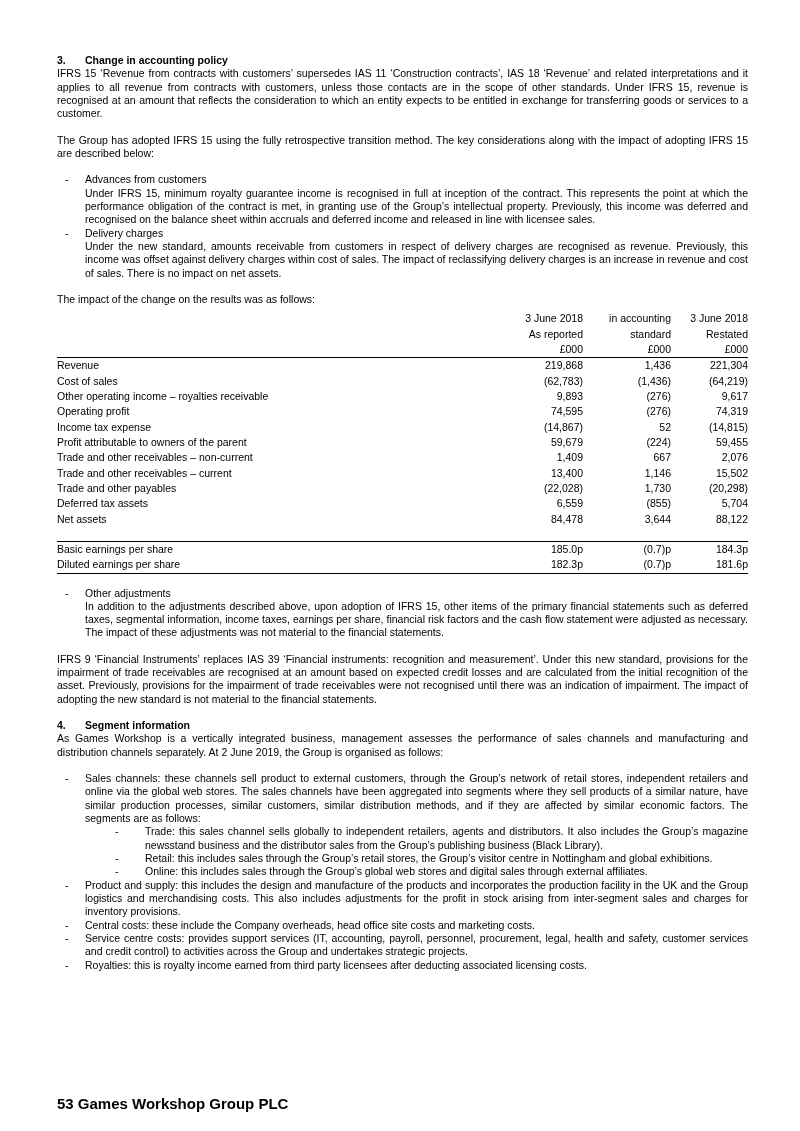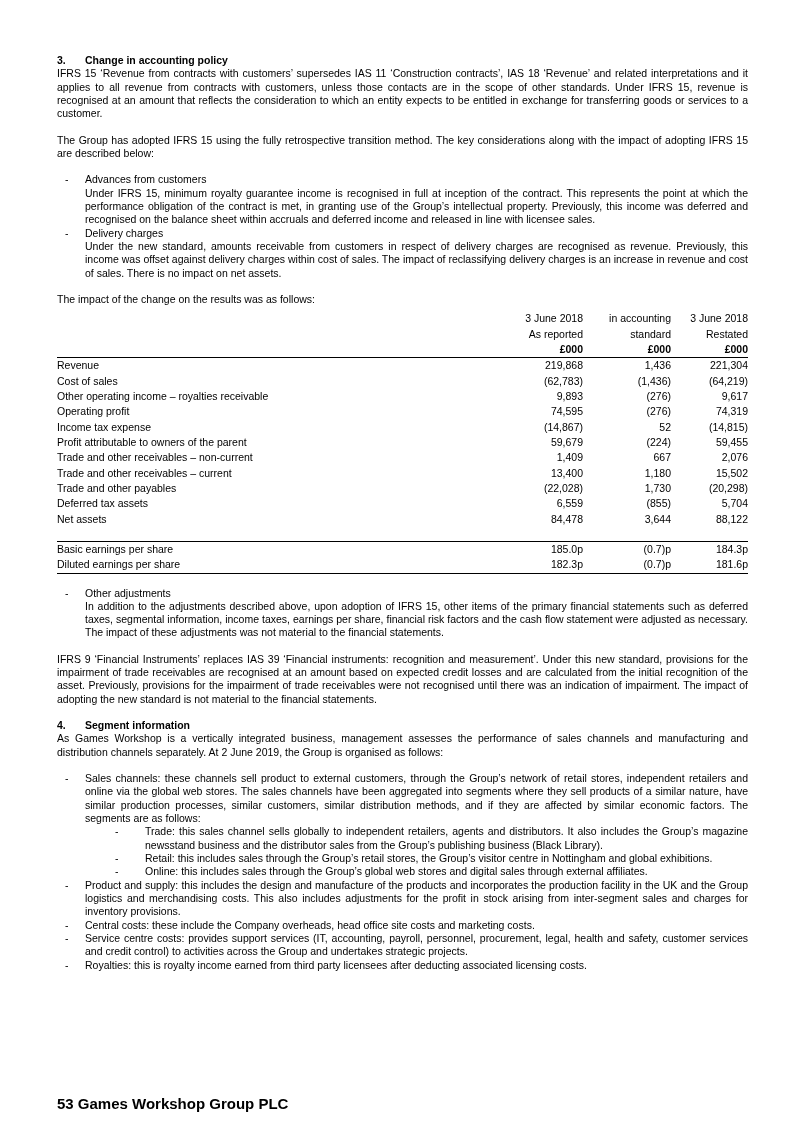--- a/index.html
+++ b/index.html
@@ -19,21 +19,21 @@
   .bullet>.dash{width:20px;flex:none;}
   .bullet>.btext{flex:1;text-align:justify;}
   .bullet.sub{margin-left:30px;}
   .bullet.sub>.dash{width:30px;flex:none;}
   table{width:100%;border-collapse:collapse;margin:2px 0 13px 0;}
   td{padding:1px 0;vertical-align:bottom;}
   td.num{text-align:right;}
   col.c-label{width:auto;}
   col.c-num{width:88px;}
   col.c-num-last{width:77px;}
-  thead tr.last td{border-bottom:1px solid #000;font-weight:bold;}
+  thead tr.last td{border-bottom:1px solid #000;}
   tr.spacer td{height:12px;}
   tr.eps-first td{border-top:1px solid #000;}
   tr.eps-last td{border-bottom:1px solid #000;}
   .footer{position:absolute;left:57px;bottom:18px;font-weight:bold;font-size:15px;}
 </style>
 </head>
 <body>
 
 <div class="page">
   <div class="content">
@@ -131,21 +131,21 @@
           </tr>
           <tr>
             <td class="lbl">Trade and other receivables – non-current</td>
             <td class="num">1,409</td>
             <td class="num">667</td>
             <td class="num">2,076</td>
           </tr>
           <tr>
             <td class="lbl">Trade and other receivables – current</td>
             <td class="num">13,400</td>
-            <td class="num">1,180</td>
+            <td class="num">1,146</td>
             <td class="num">15,502</td>
           </tr>
           <tr>
             <td class="lbl">Trade and other payables</td>
             <td class="num">(22,028)</td>
             <td class="num">1,730</td>
             <td class="num">(20,298)</td>
           </tr>
           <tr>
             <td class="lbl">Deferred tax assets</td>

